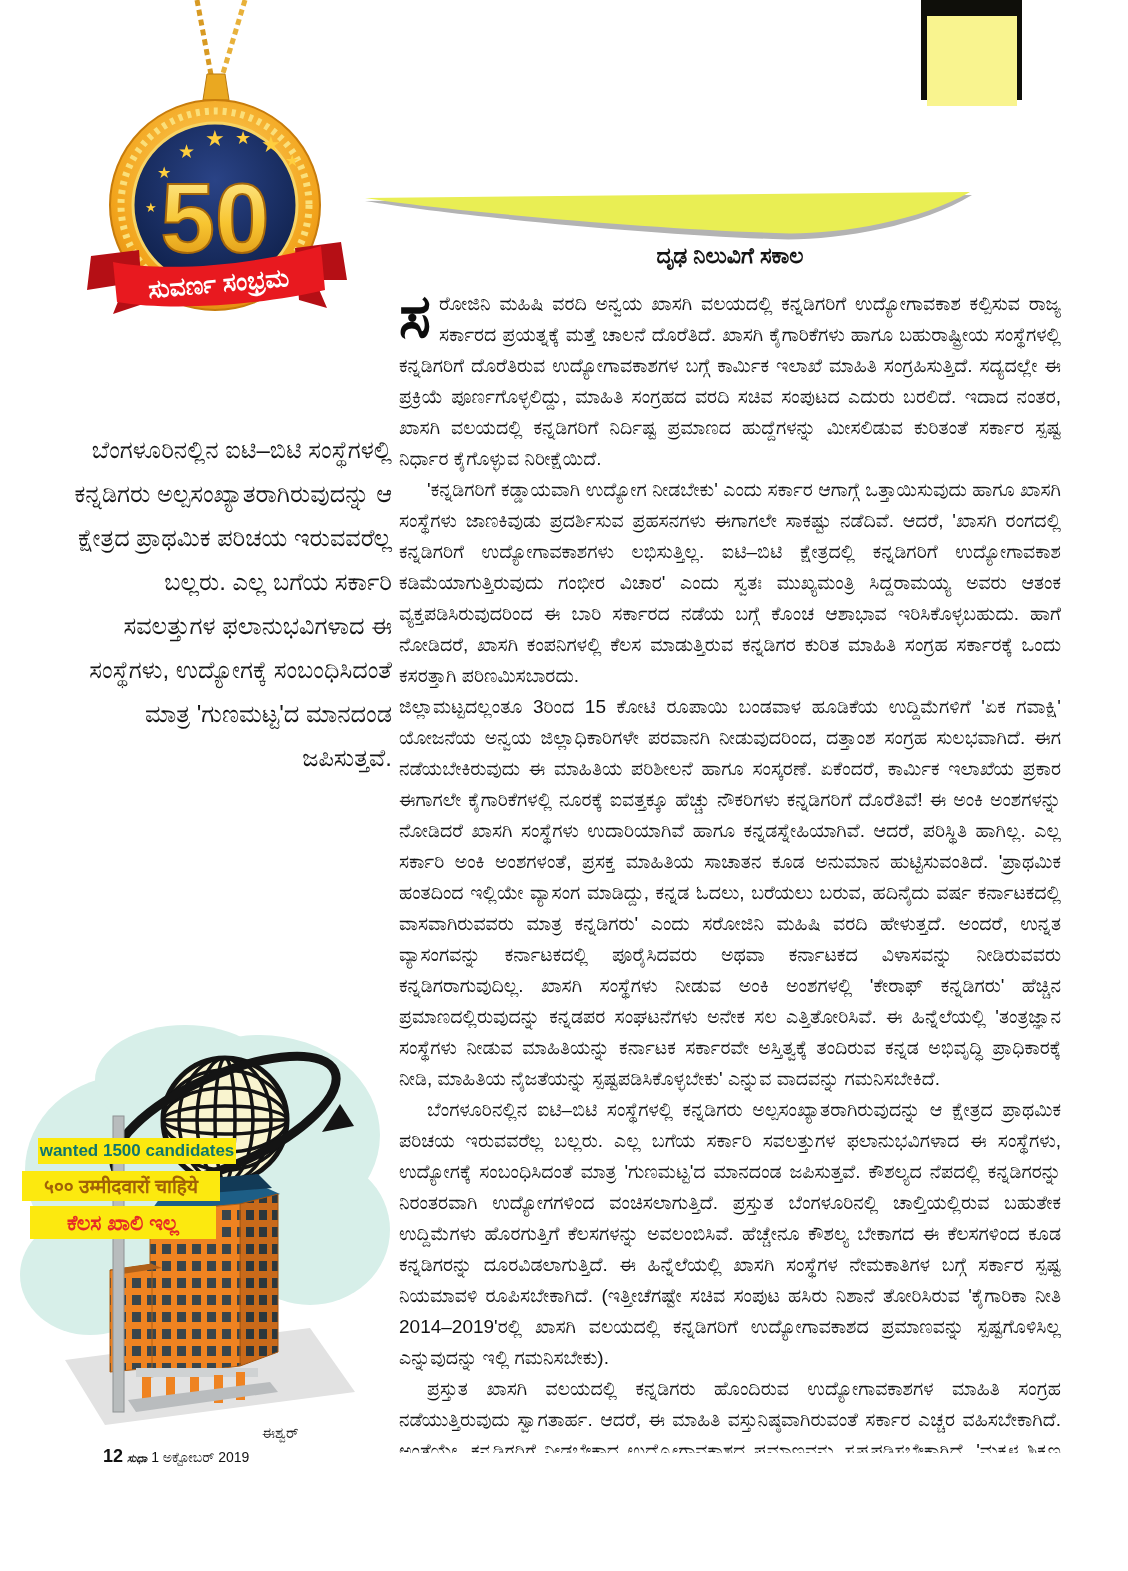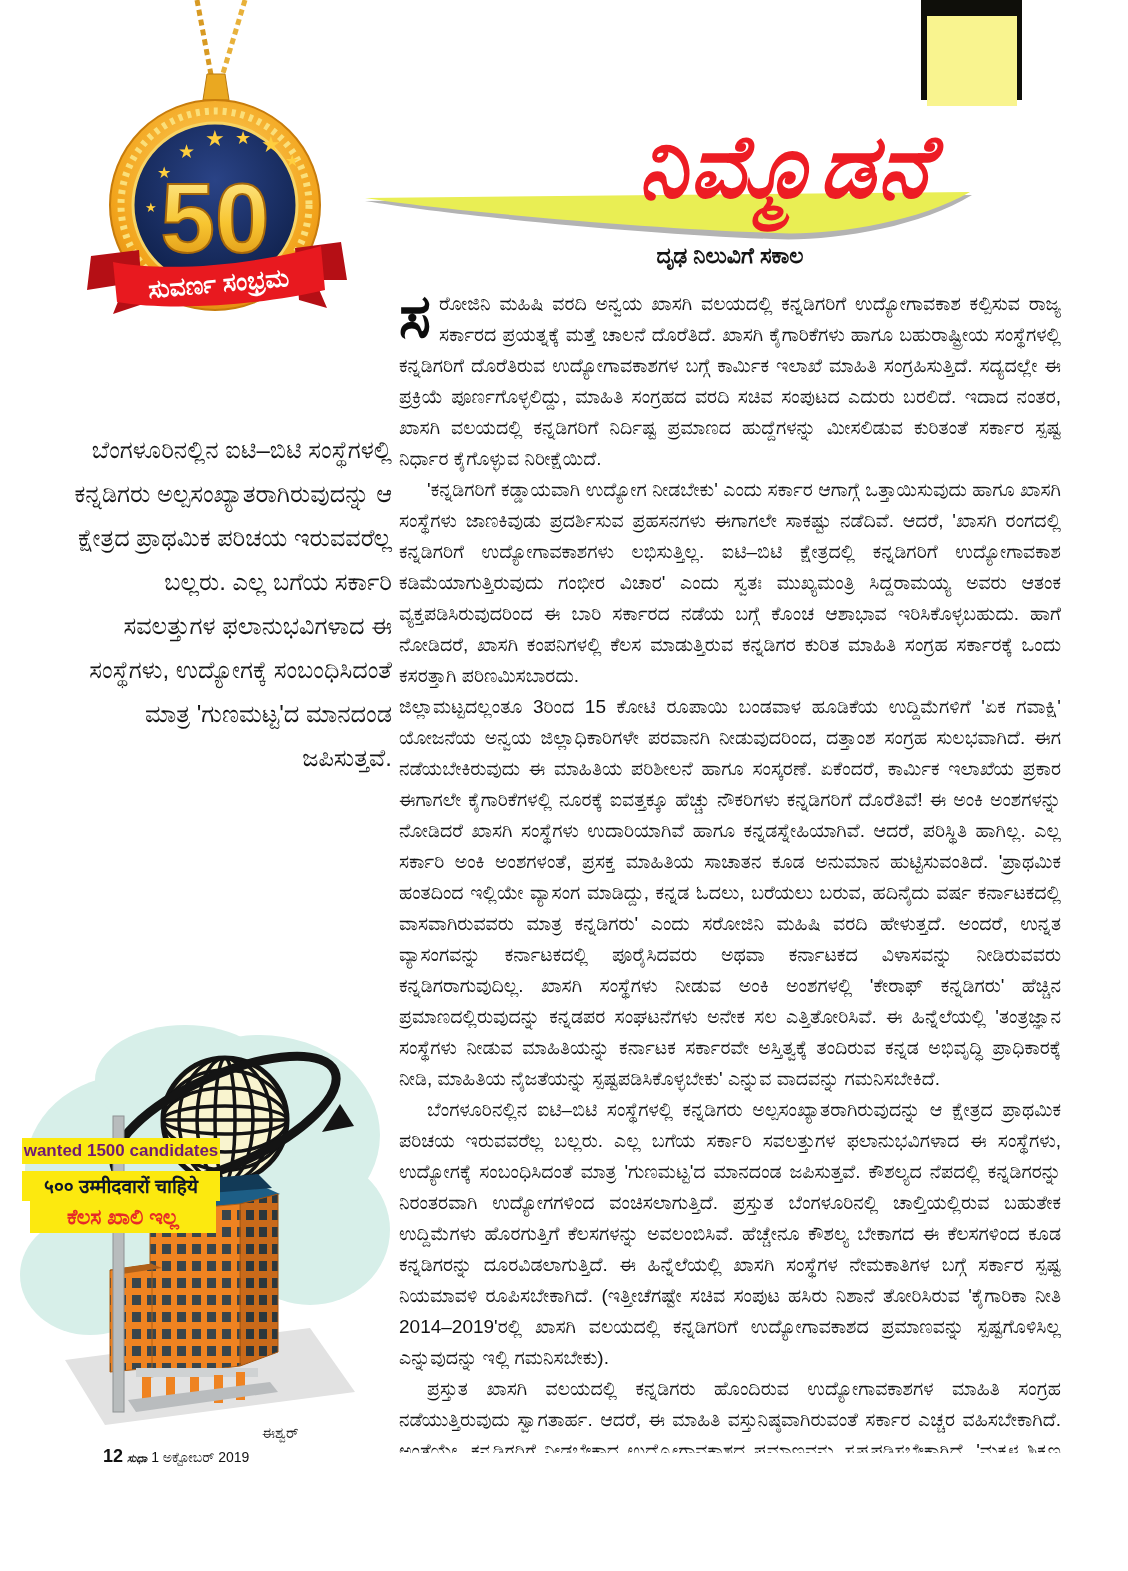--- a/index.html
+++ b/index.html
@@ -48,44 +48,43 @@
     padding:4px 8px 0 0; color:#0d0d0d;
   }
 
   
   .illustration { position:absolute; left:10px; top:1020px; width:380px; height:445px; }
   .illus-svg { position:absolute; left:0; top:0; width:380px; height:445px; }
   .sign {
     position:absolute; background:#fce90f; display:flex; align-items:center; justify-content:center;
     font-weight:bold; white-space:nowrap;
   }
-  .sign-1 { left:12px; top:118px; width:198px; height:26px; font-size:17px; color:#701a75; }
-  .sign-2 { left:12px; top:151px; width:198px; height:30px; font-size:19px; color:#0f172a; }
-  .sign-3 { left:20px; top:180px; width:186px; height:33px; font-size:21px; color:#e62a28; }
+  .sign-1 { left:28px; top:118px; width:198px; height:26px; font-size:17px; color:#0f766e; }
+  .sign-2 { left:12px; top:151px; width:198px; height:30px; font-size:19px; color:#a16207; }
+  .sign-3 { left:20px; top:186px; width:186px; height:33px; font-size:21px; color:#e62a28; }
   .artist-signature { position:absolute; left:252px; top:404px; font-size:15px; color:#222; }
 
   
   .footer { position:absolute; left:103px; top:1446px; font-size:14px; color:#111; }
   .footer .pgnum { font-size:18px; font-weight:bold;margin-top:20px; }
   .footer .mag   { font-size:11px; font-weight:bold;font-style:italic; }
 </style>
 </head>
 <body>
 
 <div class="page">
 
   <div class="corner-black"></div>
   <div class="corner-yellow"></div>
 
   <svg class="swoosh-svg" viewBox="0 0 620 72">
     <path d="M10,21 L617,15 C562,49 470,62 418,59 C300,55 100,36 10,21 Z" fill="#b3b3b3"></path>
     <path d="M10,18 L615,12 C560,44 470,56 420,53 C300,49 100,32 10,18 Z" fill="#e9ee54"></path>
   </svg>
 
-  <div class="section-title">ನಿಮ್ಮೊಡನೆ</div>
 
   <svg class="medal" viewBox="0 0 290 332">
     <defs>
       <radialGradient id="goldRing" cx="50%" cy="40%" r="70%">
         <stop offset="0%" stop-color="#ffd76e"></stop>
           <stop offset="70%" stop-color="#f2a41c"></stop>
           <stop offset="100%" stop-color="#d97c0a"></stop>
       </radialGradient>
       <radialGradient id="navyIn" cx="50%" cy="35%" r="80%">
         <stop offset="0%" stop-color="#2a4386"></stop>

